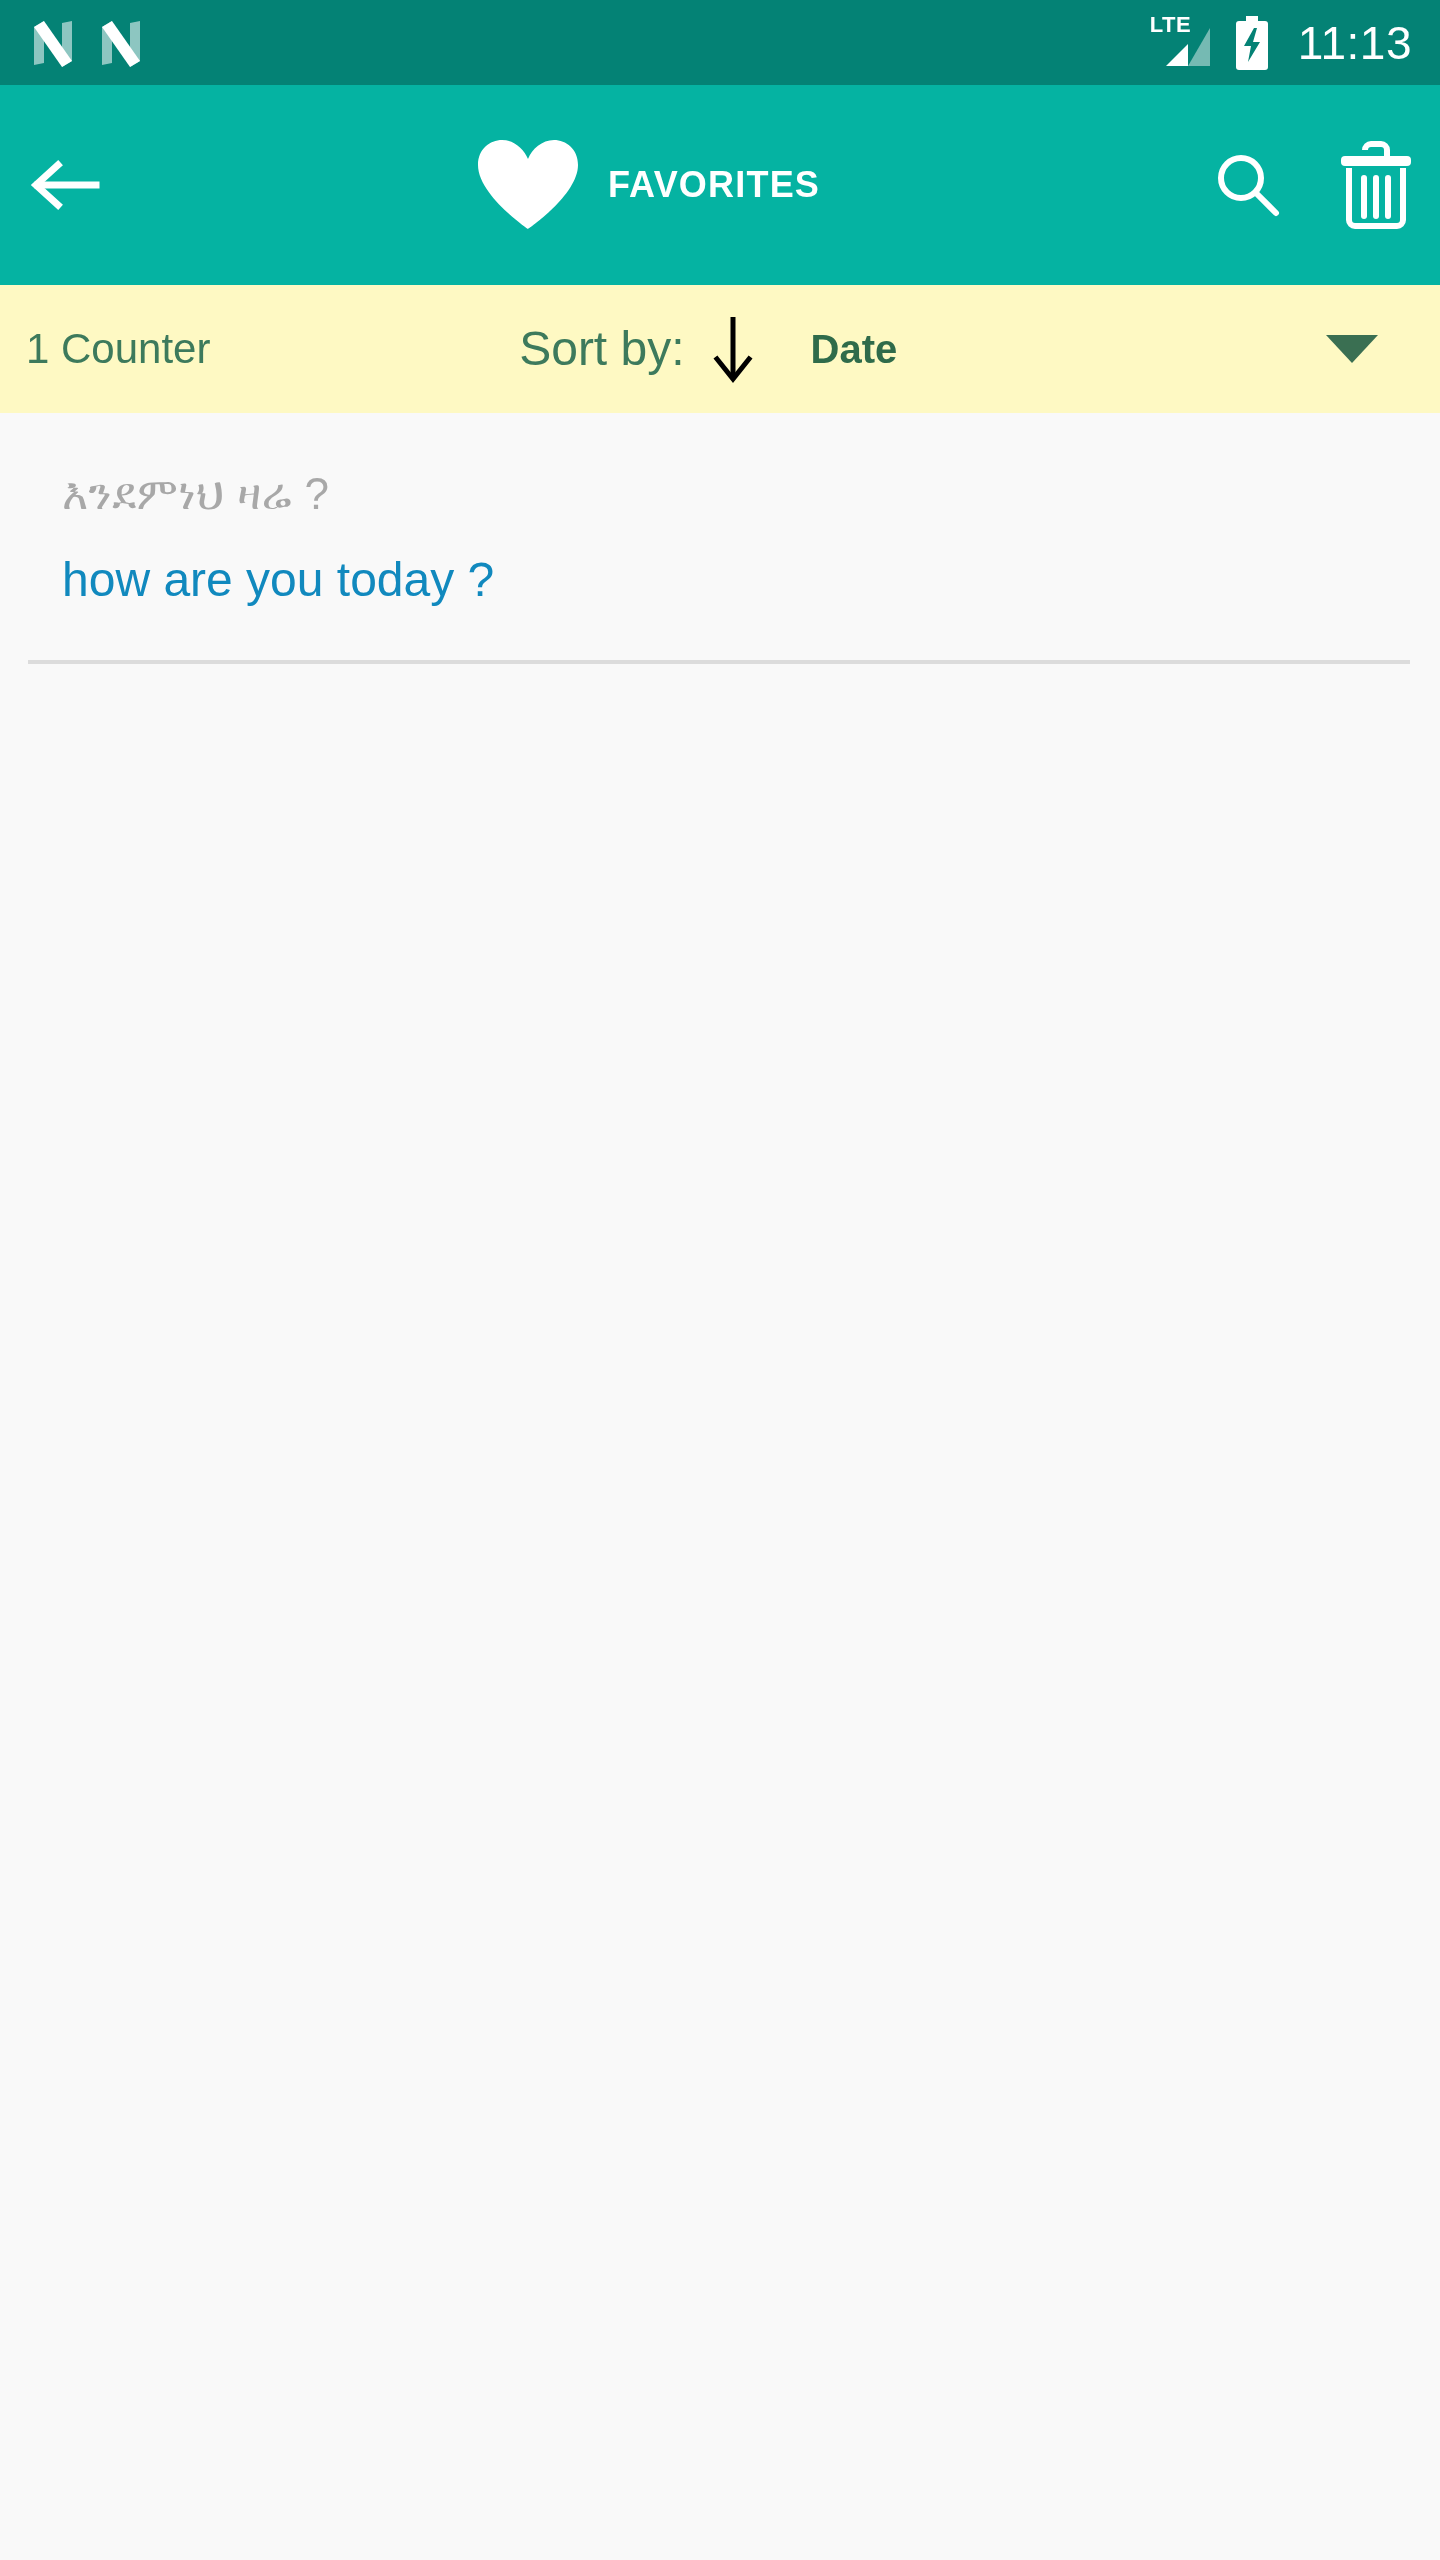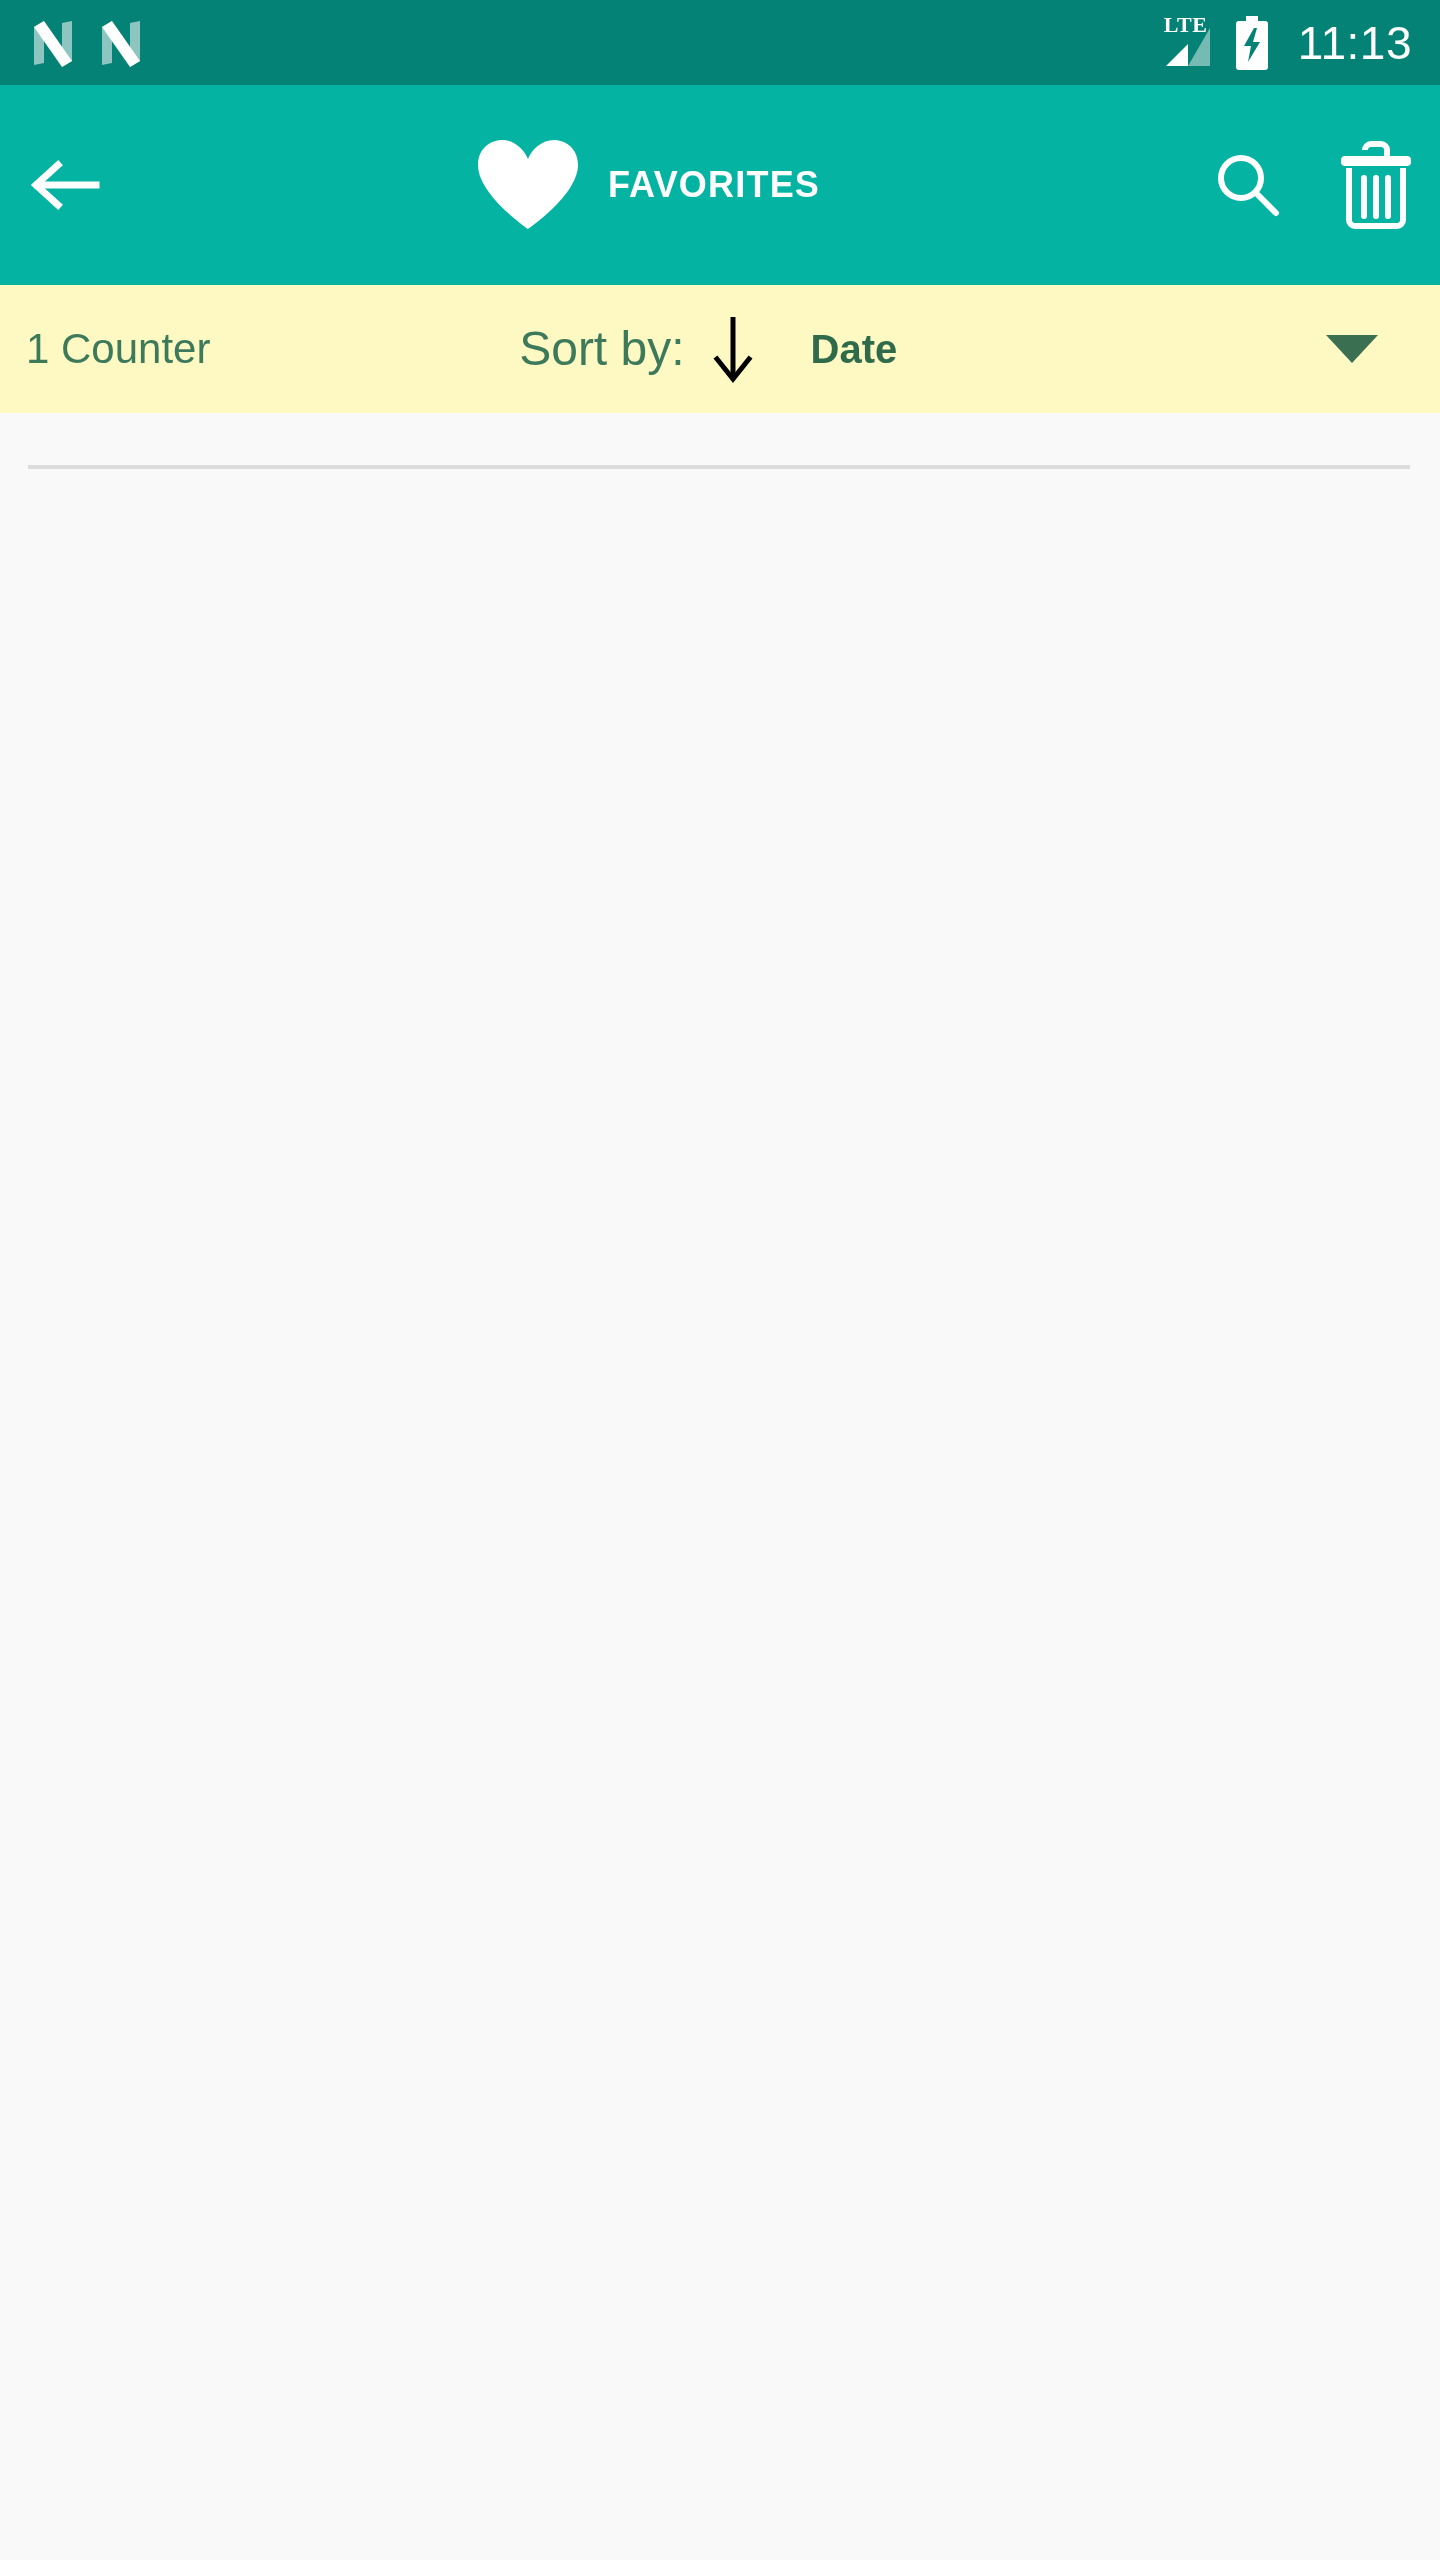--- a/index.html
+++ b/index.html
@@ -18,23 +18,23 @@
     background:#048275;
     display:flex; align-items:center;
     padding:0 28px 0 30px;
   }
   .status-left { display:flex; align-items:center; gap:22px; }
   .status-right { margin-left:auto; display:flex; align-items:center; gap:22px; }
 
   .n-icon { width:46px; height:52px; display:block; }
   .lte-group { display:flex; align-items:flex-end; position:relative; width:62px; height:54px; }
   .lte-label {
-    position:absolute; left:14px; top:-2px;
+    position:absolute; left:0; top:-2px;
     color:#ffffff; font-size:22px; font-weight:bold;
-    letter-spacing:.5px; line-height:1;font-family:Liberation Serif, serif;
+    letter-spacing:.5px; line-height:1;
   }
   .signal-svg { position:absolute; right:0; bottom:2px; }
   .battery-svg { display:block; }
   .clock {
     color:#ffffff; font-size:46px; font-weight:400;
     letter-spacing:.5px; line-height:1; margin-left:6px;
   }
 
   
   .app-bar {
@@ -202,16 +202,20 @@
       </svg>
       <span class="sort-value">Date</span>
     </div>
 
     <div class="dropdown-arrow">
       <span class="caret"></span>
     </div>
   </div>
 
   <div class="list">
+    <div class="list-item">
+      <div class="item-source">እንደምነህ ዛሬ ?</div>
+      <div class="item-translation">how are you today ?</div>
+    </div>
     <div class="divider"></div>
   </div>
 
 </div>
 
 </body></html>

